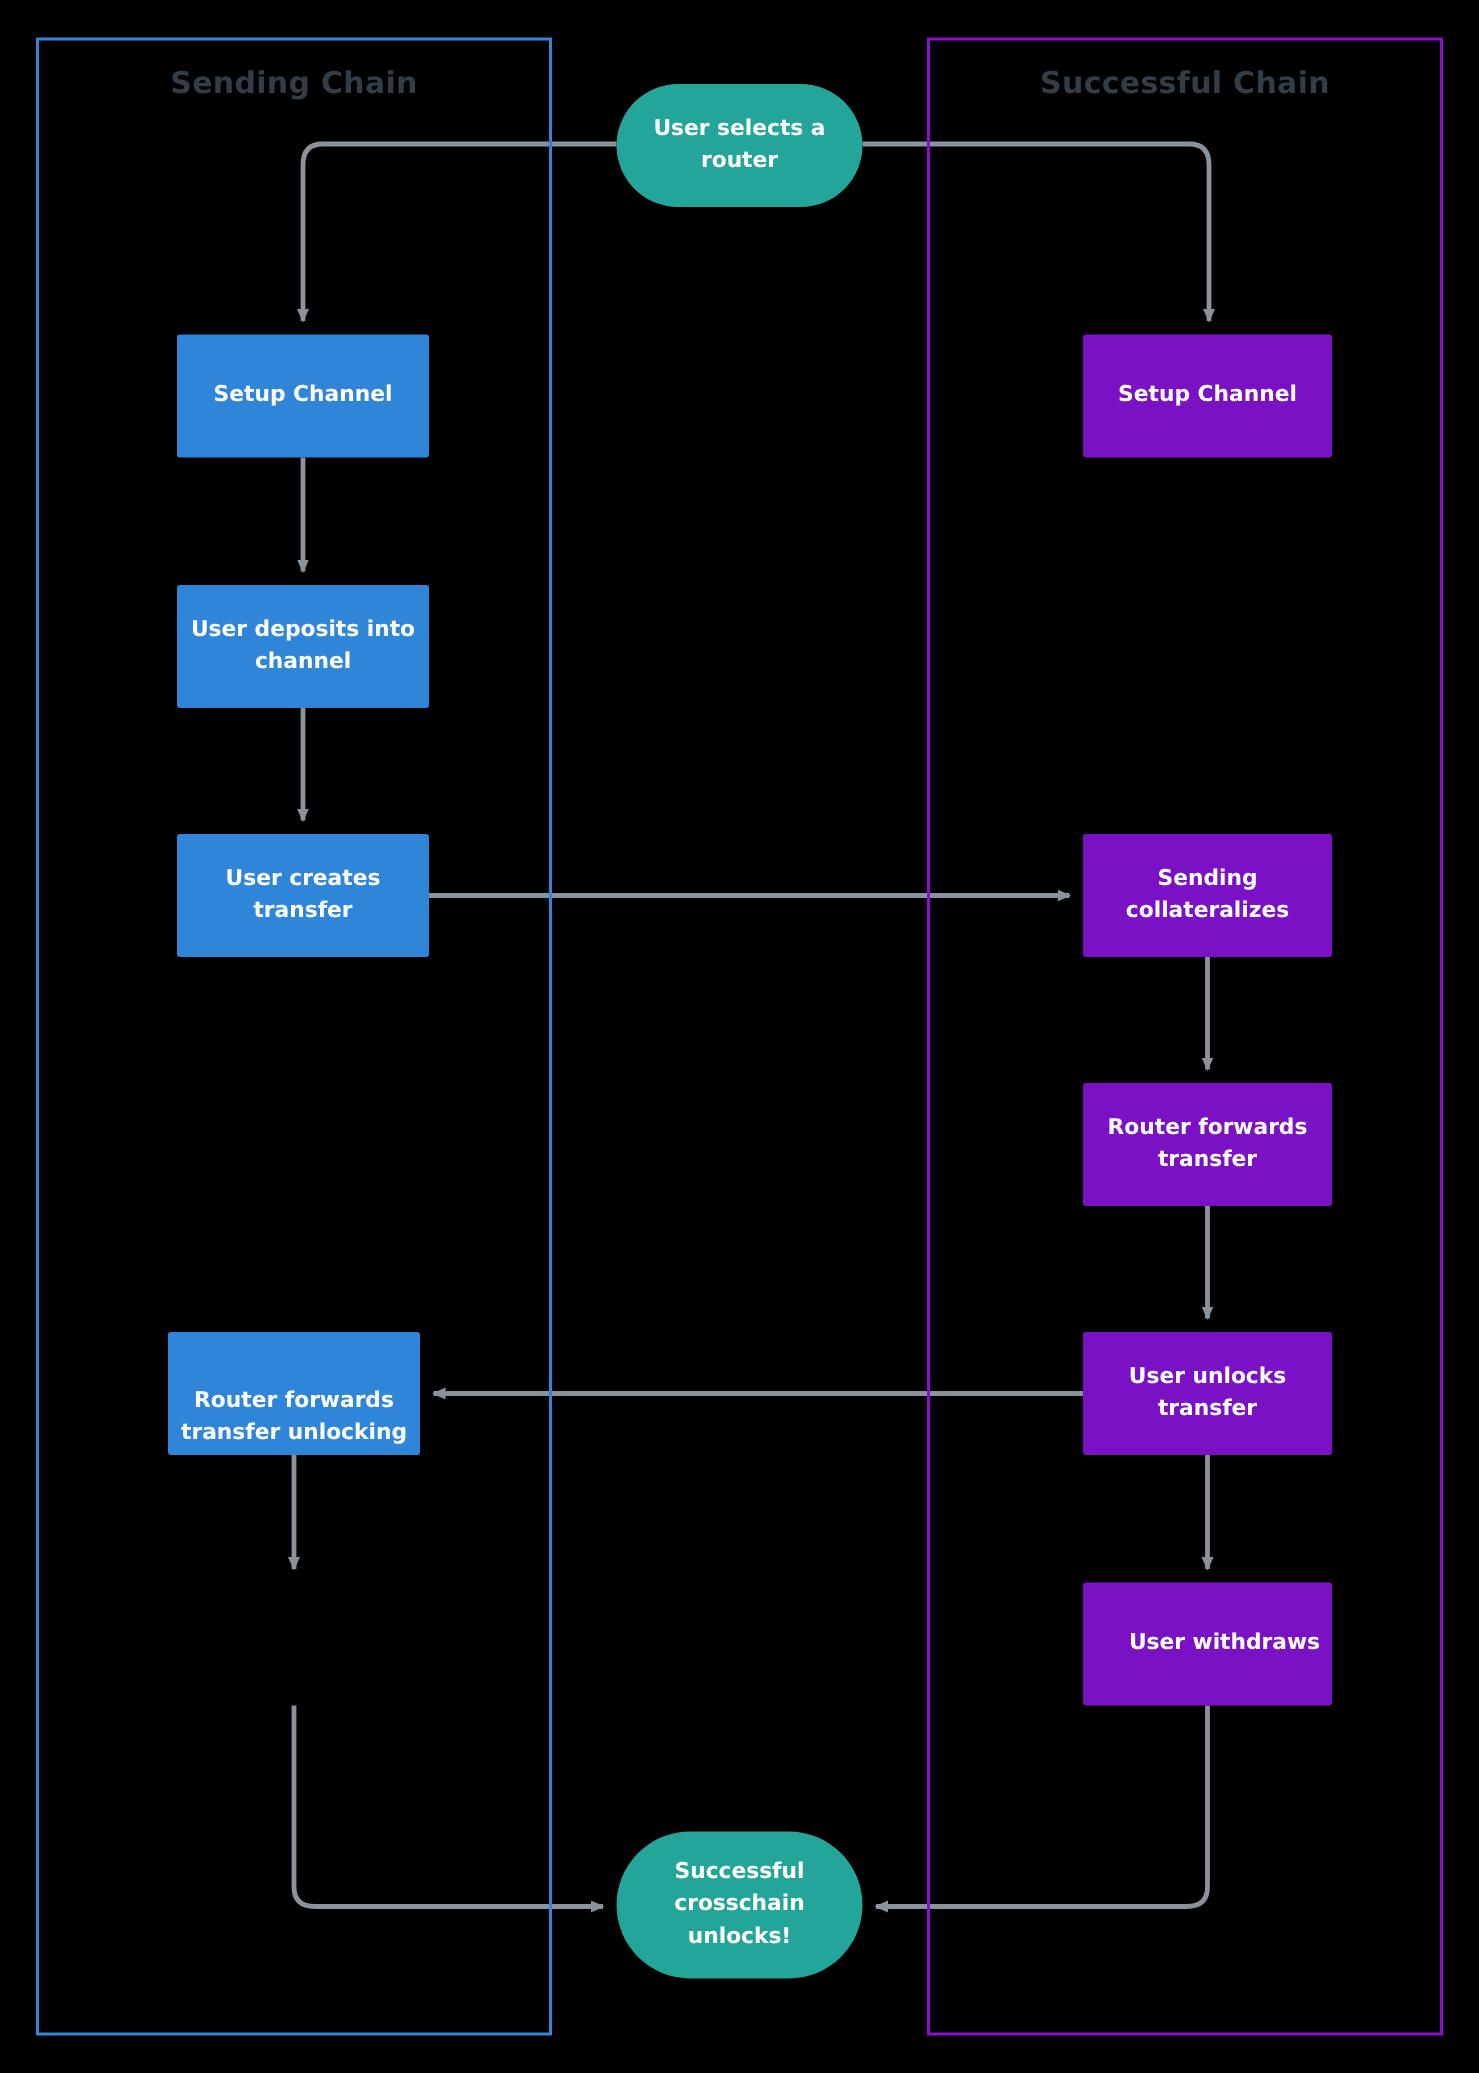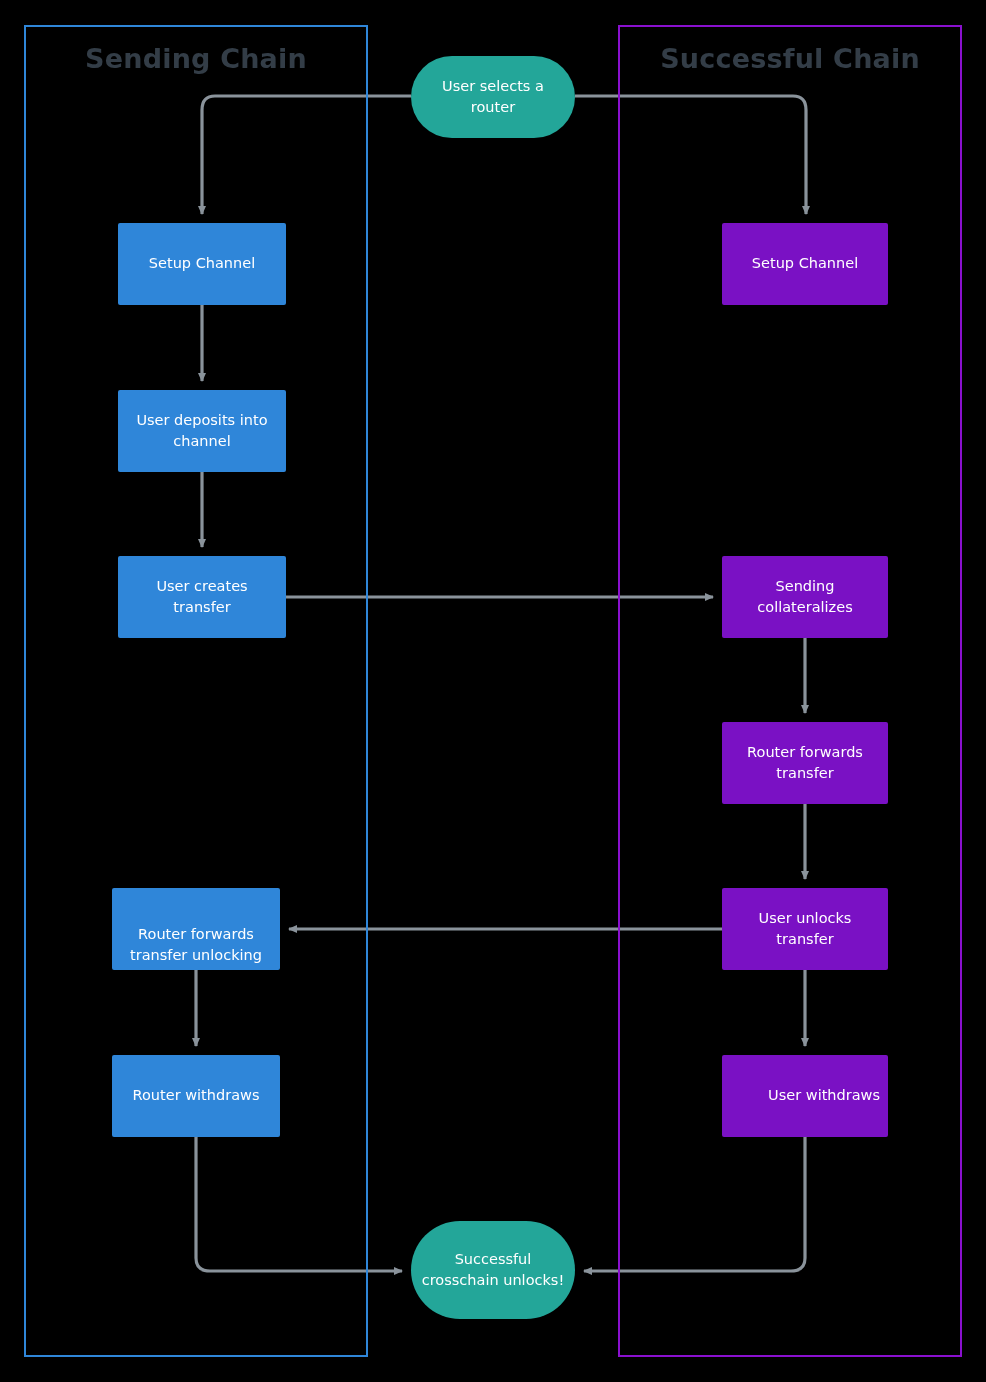--- a/index.html
+++ b/index.html
@@ -26,35 +26,35 @@
   }
   .subgraph {
     position: absolute;
     box-sizing: border-box;
     background: transparent;
   }
   .subgraph-title {
     position: absolute;
     width: 100%;
     text-align: center;
-    font-size: 27px;
+    font-size: 20px;
     font-weight: bold;
     letter-spacing: 0.2px;
     color: #333d47;
   }
   .node {
     position: absolute;
     box-sizing: border-box;
     display: flex;
     align-items: center;
     justify-content: center;
     text-align: center;
     color: #ffffff;
     font-size: 14.5px;
-    font-weight: normal;
+    font-weight: bold;
     line-height: 1.45;
     padding: 4px 8px;
   }
   .node-rect {
     border-radius: 2px;
   }
   .node-stadium {
     border-radius: 999px;
   }
   .node span {
@@ -138,23 +138,20 @@
   </div>
 
   <div class="node node-rect" style="left:722px; top:888px; width:166px; height:82px; background:#7a11c4;">
     <span>User unlocks transfer</span>
   </div>
 
   <div class="node node-rect" style="left:112px; top:888px; width:168px; height:82px; background:#2f86d9;align-items:flex-end;">
     <span>Router forwards transfer unlocking</span>
   </div>
 
-  <div class="node node-rect" style="left:112px; top:1055px; width:168px; height:82px; background:#2f86d9;">
-    <span>Router withdraws</span>
-  </div>
 
   <div class="node node-rect" style="left:722px; top:1055px; width:166px; height:82px; background:#7a11c4;text-align:right;">
     <span>User withdraws</span>
   </div>
 
   <div class="node node-stadium" style="left:411px; top:1221px; width:164px; height:98px; background:#23a699;">
     <span>Successful crosschain unlocks!</span>
   </div>
 
 </div>

